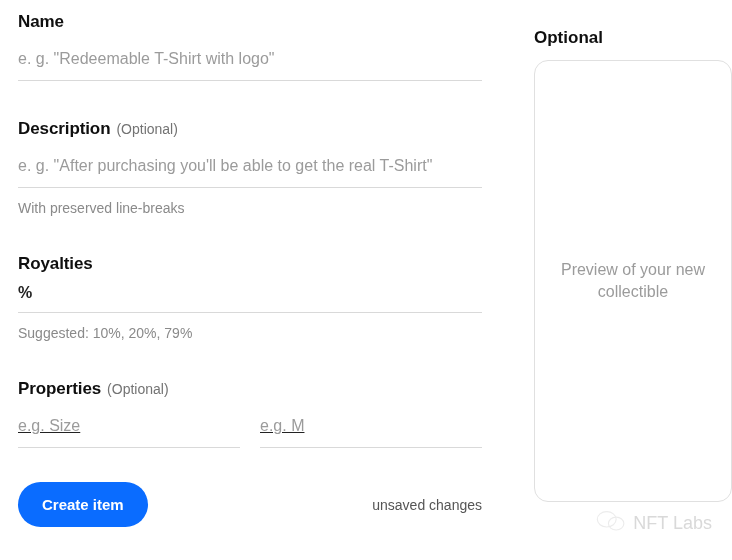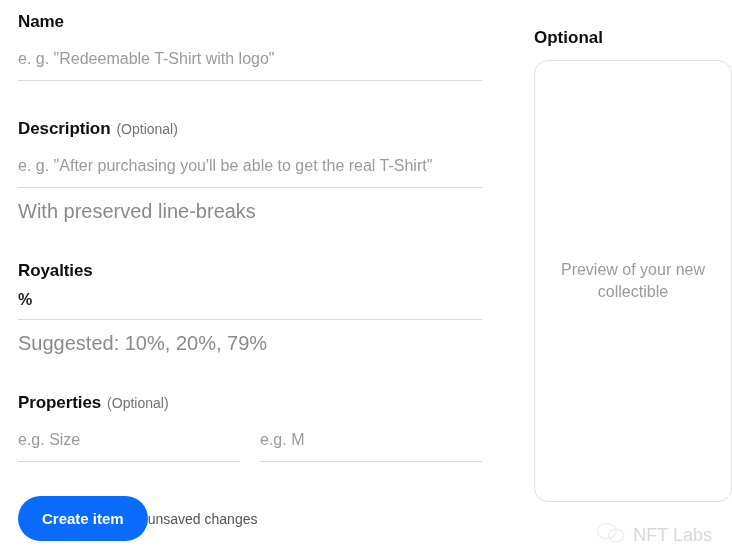--- a/index.html
+++ b/index.html
@@ -48,21 +48,21 @@
       font-size: 16px;
       color: #222;
       outline: none;
       background: transparent;
     }
     .text-input::placeholder {
       color: #9b9b9b;
       font-weight: 500;
     }
     .hint {
-      font-size: 20px;
+      font-size: 14px;
       color: #8a8a8a;
       margin-top: 12px;
       font-weight: 500;
     }
 
     .royalty-row {
       display: flex;
       align-items: center;
       border-bottom: 1px solid #d9d9d9;
       padding-bottom: 10px;
@@ -81,25 +81,27 @@
       color: #222;
       font-weight: 600;
     }
 
     .props-row {
       display: flex;
       gap: 20px;
     }
     .props-row .text-input {
       flex: 1;
+      text-decoration: underline;
     }
 
     .bottom-row {
       display: flex;
       align-items: center;
+      justify-content: space-between;
       margin-top: 34px;
     }
     .btn-primary {
       background: #0a6cff;
       color: #fff;
       border: none;
       border-radius: 26px;
       padding: 14px 24px;
       font-size: 15px;
       font-weight: 600;
@@ -130,21 +132,21 @@
     }
     .preview-msg {
       font-size: 16px;
       color: #9b9b9b;
       font-weight: 500;
       line-height: 1.4;
     }
 
     .watermark {
       position: absolute;
-      bottom: 10px;
+      bottom: 22px;
       right: 20px;
       display: flex;
       align-items: center;
       gap: 6px;
       color: #d9d9d9;
       font-size: 18px;
       font-weight: 400;
     }
     .watermark svg { opacity: 0.5; }
   </style>

